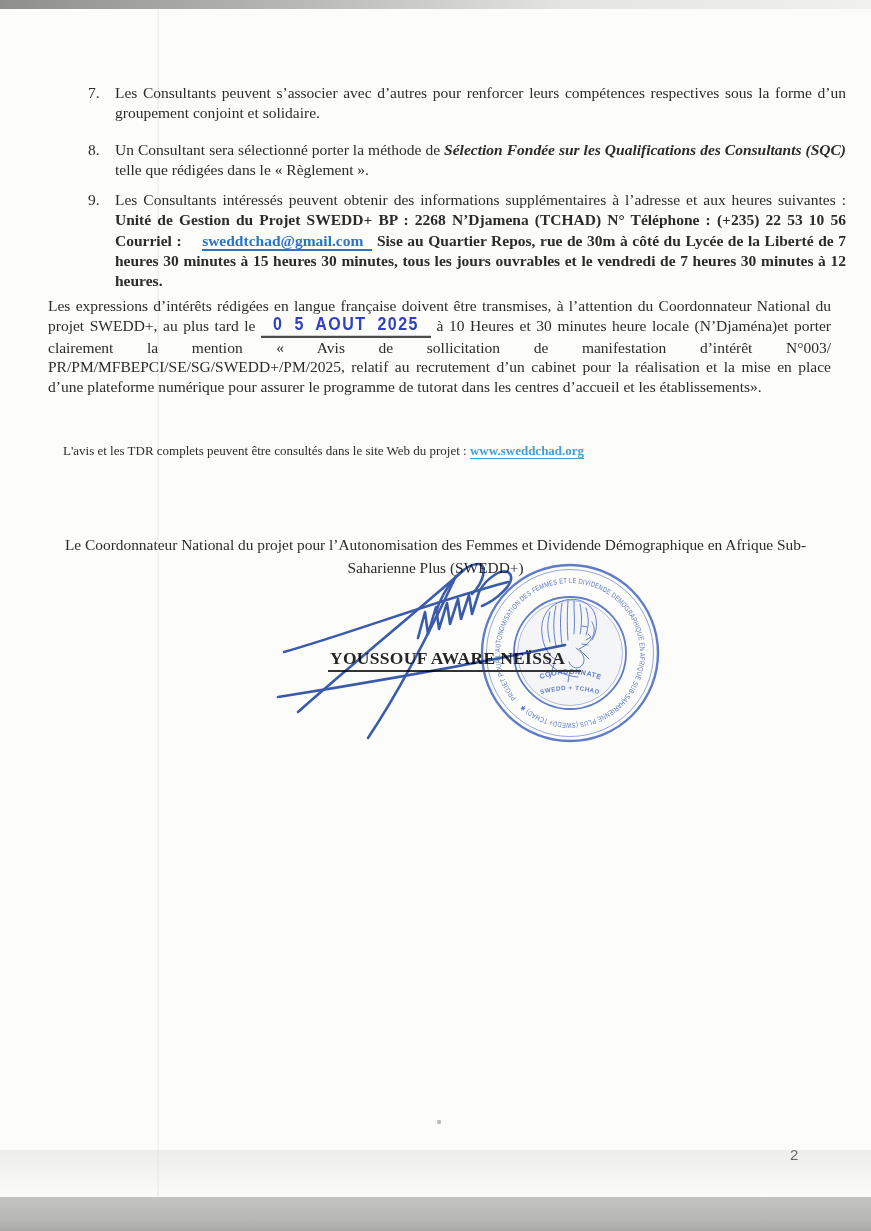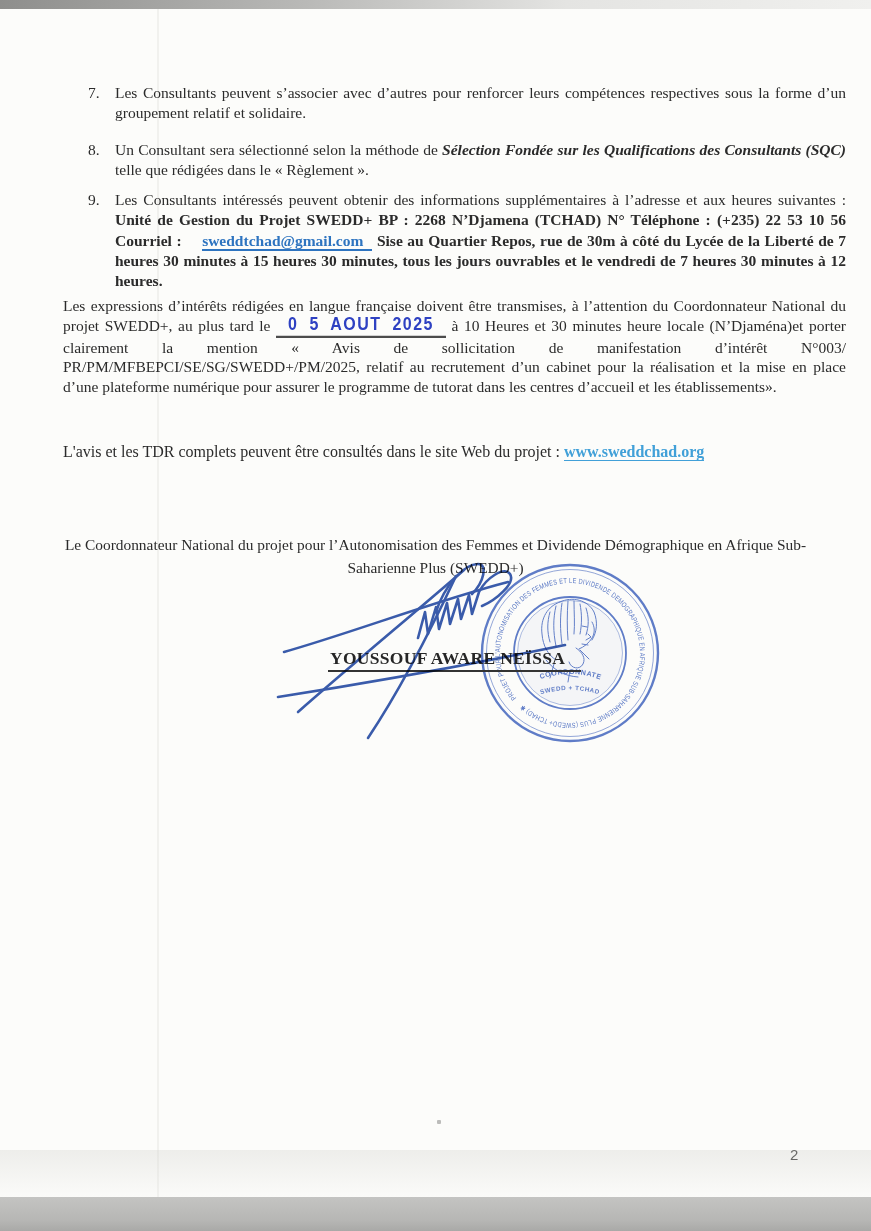--- a/index.html
+++ b/index.html
@@ -27,23 +27,23 @@
     background:rgba(110,110,100,0.08);}
   .speck{position:absolute;left:437px;top:1120px;width:4px;height:4px;
     background:#bcbcba;border-radius:1px;}
   
   .num-item{position:absolute;left:88px;width:758px;display:flex;
     font-size:15.5px;line-height:20.3px;}
   .num-item .num{width:27px;flex:none;}
   .num-item .itext{flex:1;text-align:justify;}
   .bi{font-weight:bold;font-style:italic;font-family:Liberation Serif, serif;}
   .b{font-weight:bold;}
-  .para{position:absolute;left:63px;width:783px;text-align:justify;
+  .para{position:absolute;left:48px;width:783px;text-align:justify;
     font-size:15.5px;line-height:19.7px;}
-  .single-line{position:absolute;left:63px;font-size:16px;}
+  .single-line{position:absolute;left:63px;font-size:13px;}
   .centered{position:absolute;left:44px;width:783px;text-align:center;
     font-size:15.4px;line-height:22.5px;}
   .email-link{color:var(--link-email);font-weight:bold;text-decoration:none;
     border-bottom:2px solid var(--link-email);padding-right:9px;cursor:pointer;margin-left:16px;}
   .web-link{color:var(--link-web);font-weight:bold;text-decoration:none;
     border-bottom:1.5px solid var(--link-web);cursor:pointer;}
   .date-stamp{display:inline-block;font-family:"Liberation Sans",sans-serif;
     font-weight:bold;font-size:16px;line-height:17px;color:var(--date-blue);
     letter-spacing:1.5px;word-spacing:5px;padding:0 12px 2px 12px;
     border-bottom:2.5px solid #4c4c4c;transform:scaleY(1.12);
@@ -62,28 +62,28 @@
 <body>
 
 <div class="page">
 
   <div class="band-top"></div>
   <div class="fold-line"></div>
 
   <div class="num-item" style="top:83px">
     <span class="num">7.</span>
     <div class="itext">
-      <span>Les Consultants peuvent s’associer avec d’autres pour renforcer leurs compétences respectives sous la forme d’un groupement relatif et solidaire.</span>
+      <span>Les Consultants peuvent s’associer avec d’autres pour renforcer leurs compétences respectives sous la forme d’un groupement conjoint et solidaire.</span>
     </div>
   </div>
 
   <div class="num-item" style="top:140px">
     <span class="num">8.</span>
     <div class="itext">
-      <span>Un Consultant sera sélectionné selon la méthode de </span><span class="bi">Sélection Fondée sur les Qualifications des Consultants (SQC)</span><span> telle que rédigées dans le « Règlement ».</span>
+      <span>Un Consultant sera sélectionné porter la méthode de </span><span class="bi">Sélection Fondée sur les Qualifications des Consultants (SQC)</span><span> telle que rédigées dans le « Règlement ».</span>
     </div>
   </div>
 
   <div class="num-item" style="top:190px">
     <span class="num">9.</span>
     <div class="itext">
       <span>Les Consultants intéressés peuvent obtenir des informations supplémentaires à l’adresse et aux heures suivantes : </span><span class="b">Unité de Gestion du Projet SWEDD+ BP : 2268 N’Djamena (TCHAD) N° Téléphone : (+235) 22 53 10 56 Courriel : </span><a class="email-link">sweddtchad@gmail.com</a><span class="b"> Sise au Quartier Repos, rue de 30m à côté du Lycée de la Liberté de 7 heures 30 minutes à 15 heures 30 minutes, tous les jours ouvrables et le vendredi de 7 heures 30 minutes à 12 heures.</span>
     </div>
   </div>
 

